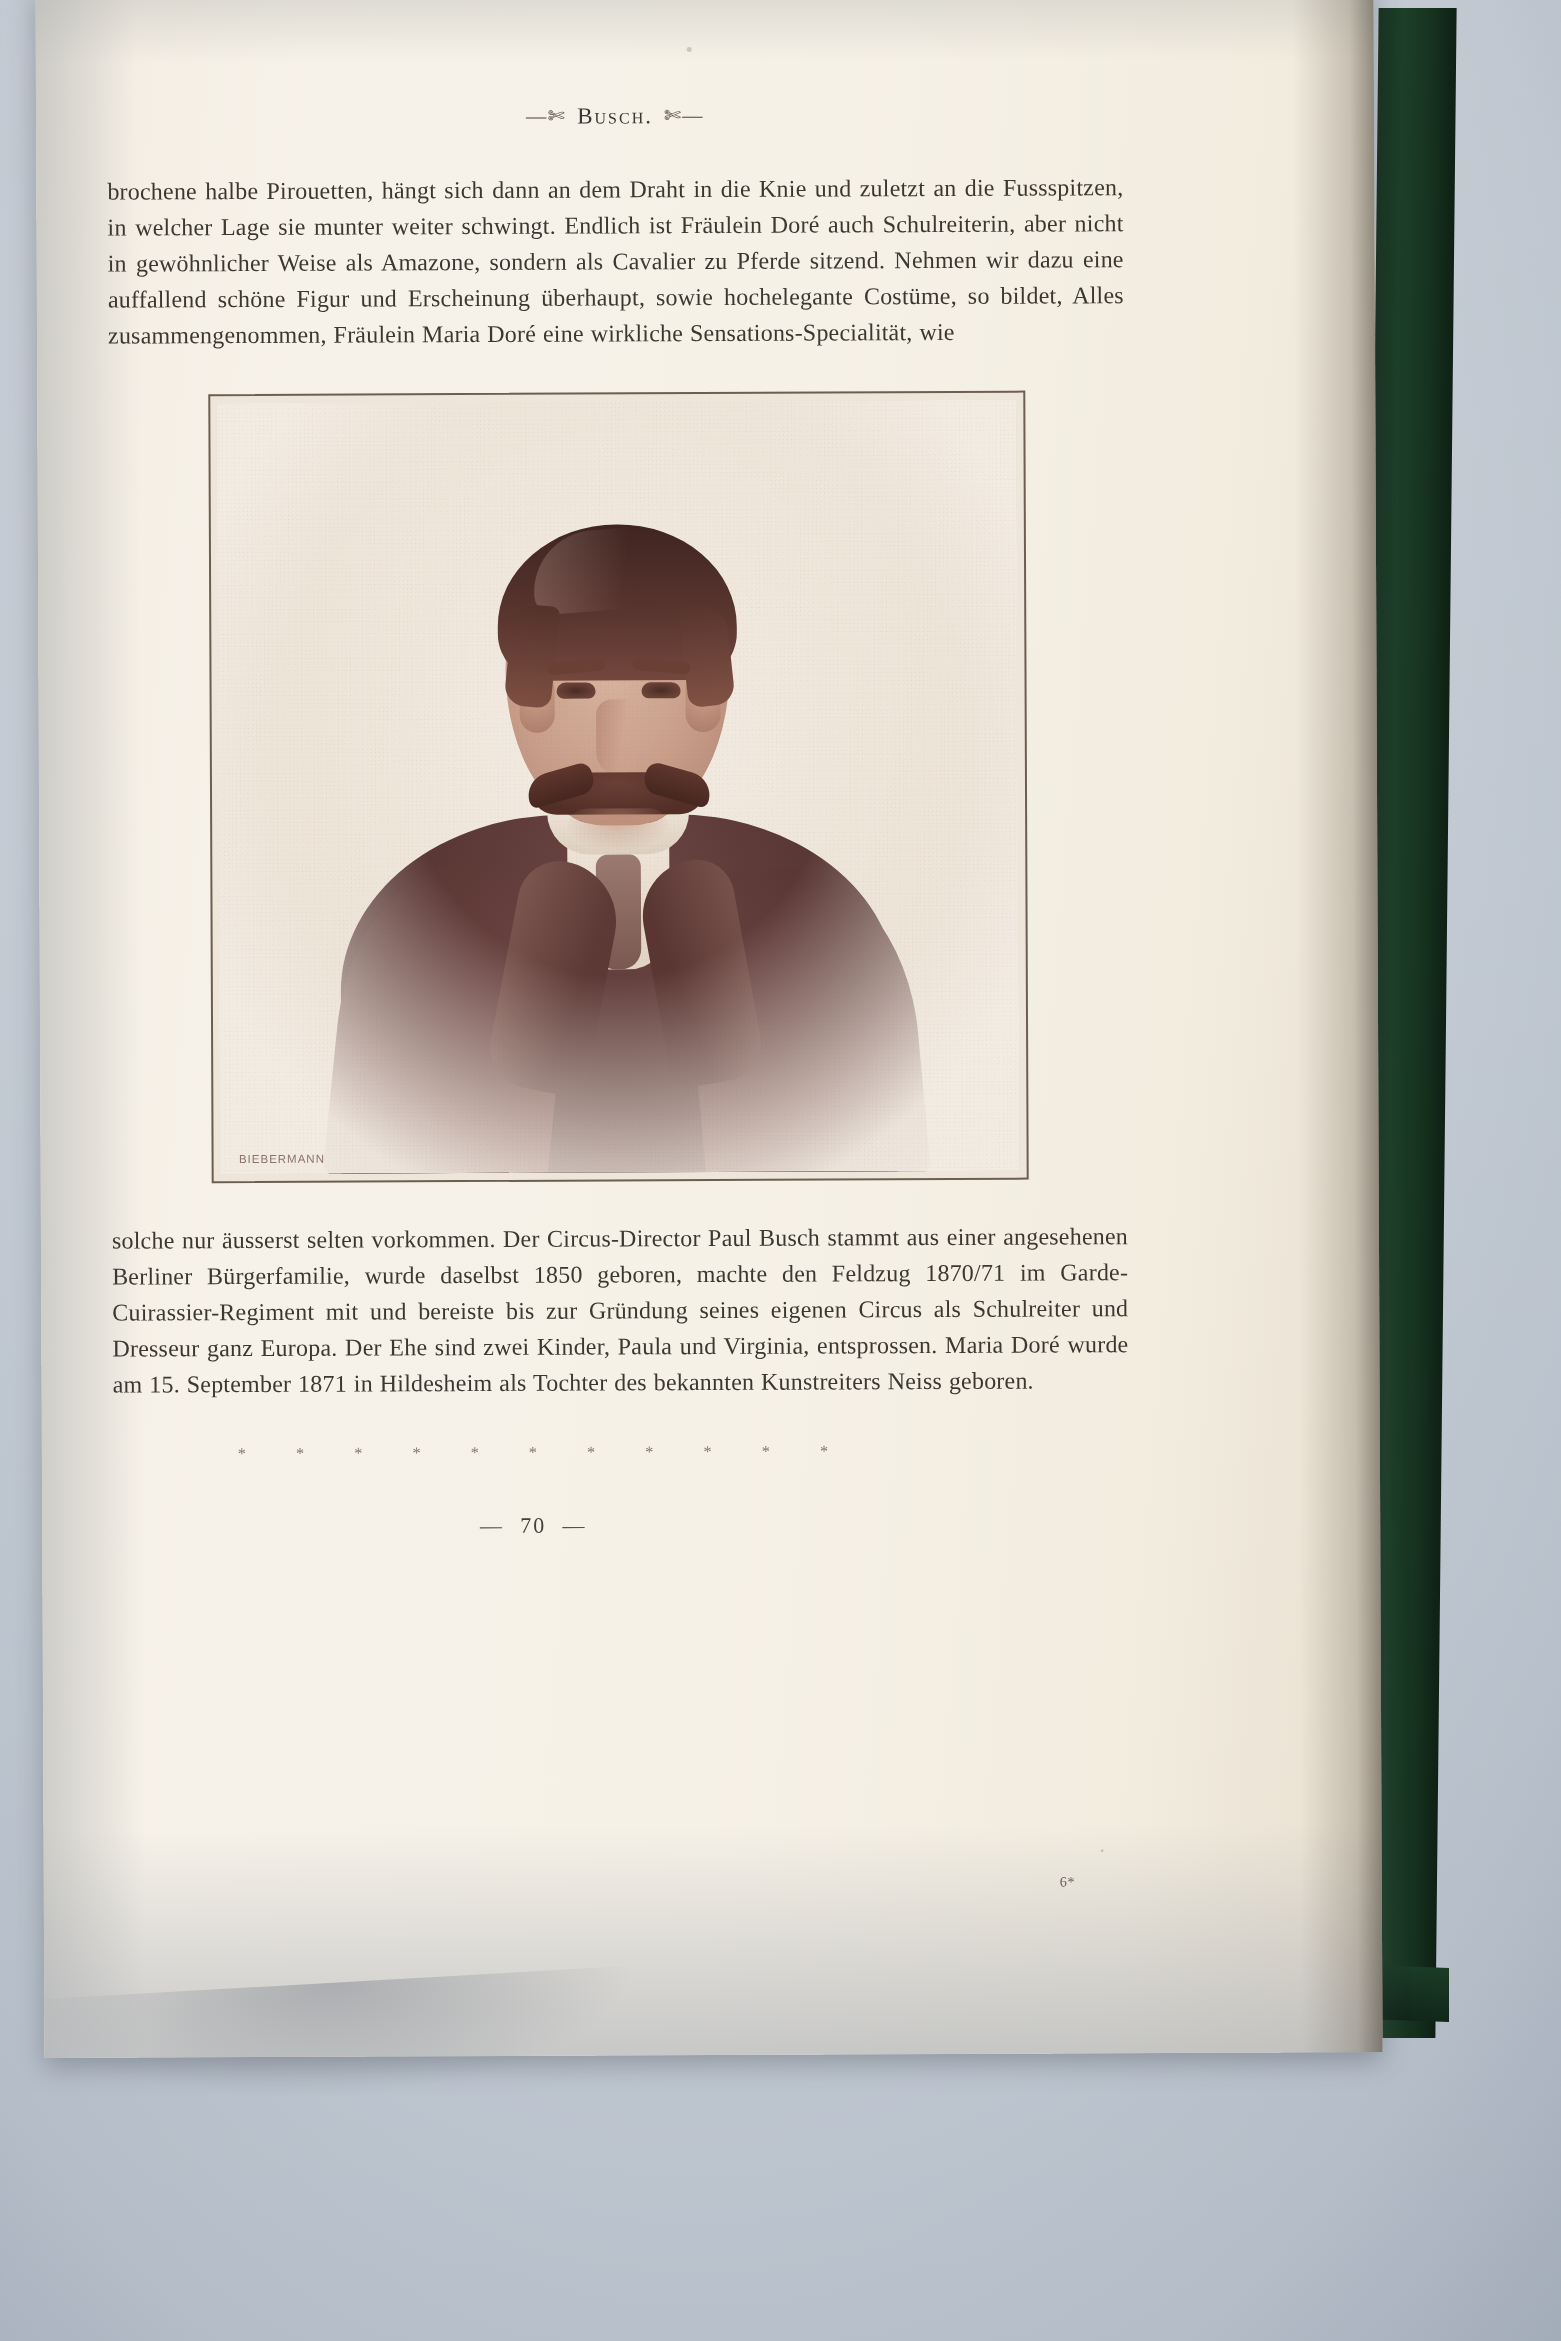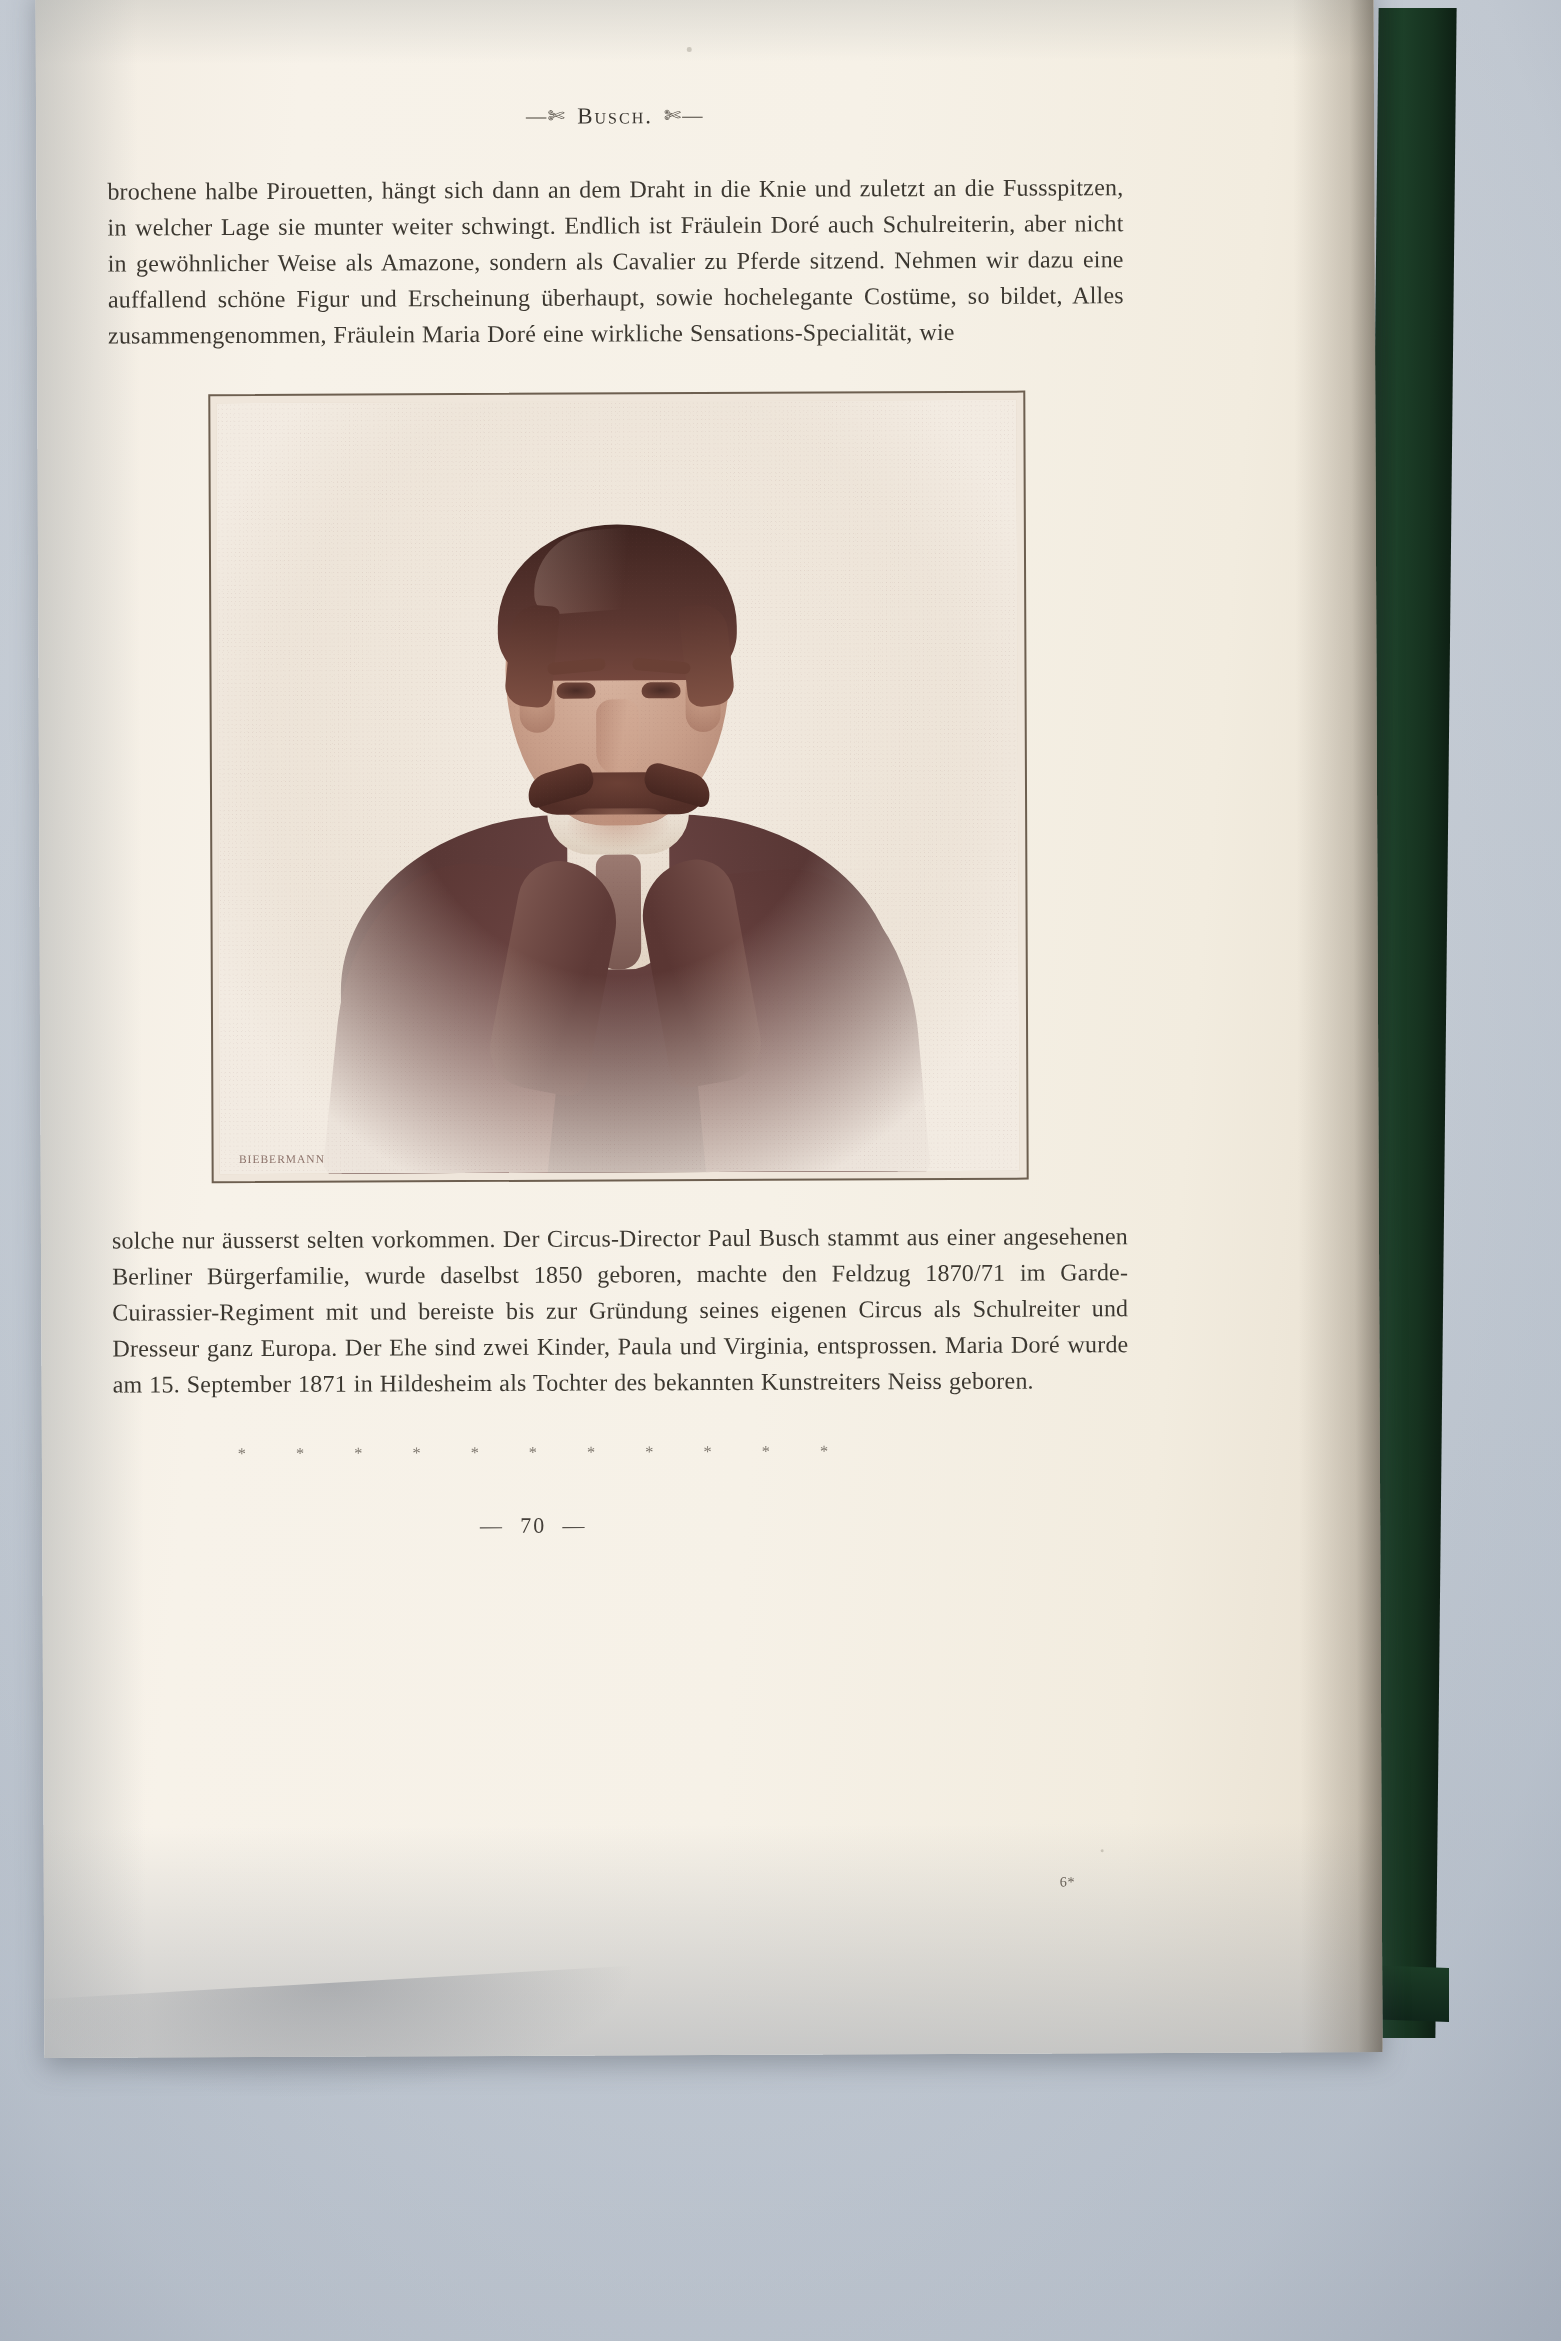--- a/index.html
+++ b/index.html
@@ -357,21 +357,21 @@
     inset: 0;
     background: radial-gradient(ellipse at 50% 45%, rgba(255,255,255,0) 38%, rgba(240,232,222,0.55) 62%, rgba(243,236,227,0.95) 80%, #f2ebe2 100%);
   }
   .plate-sig {
     position: absolute;
     left: 19px;
     bottom: 9.5px;
     font-size: 11.5px;
     letter-spacing: 1px;
     color: #6a4a42;
-    font-family: Liberation Serif, serif;
+    font-family: Liberation Sans, sans-serif;
     opacity: 0.75;
     text-align: right;
   }
 
   
   .asterisks {
     margin: 42px 0 0 0;
     text-align: center;
     color: #6a635a;
     font-size: 16.3px;

